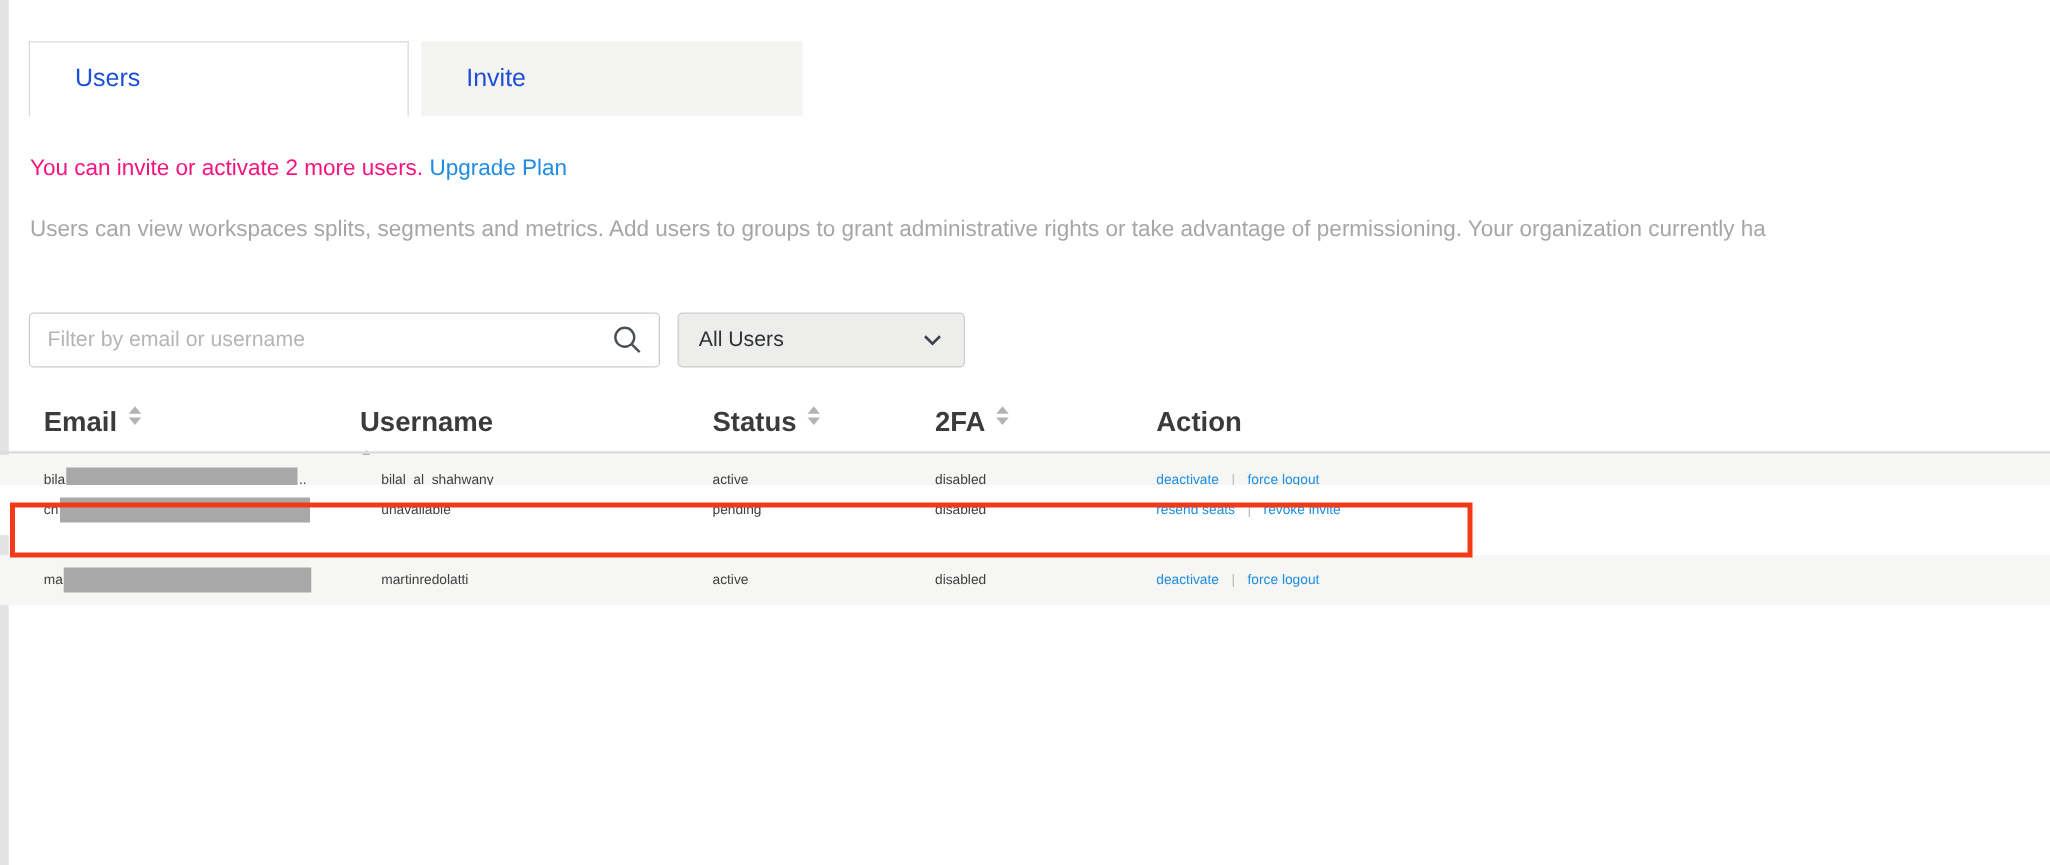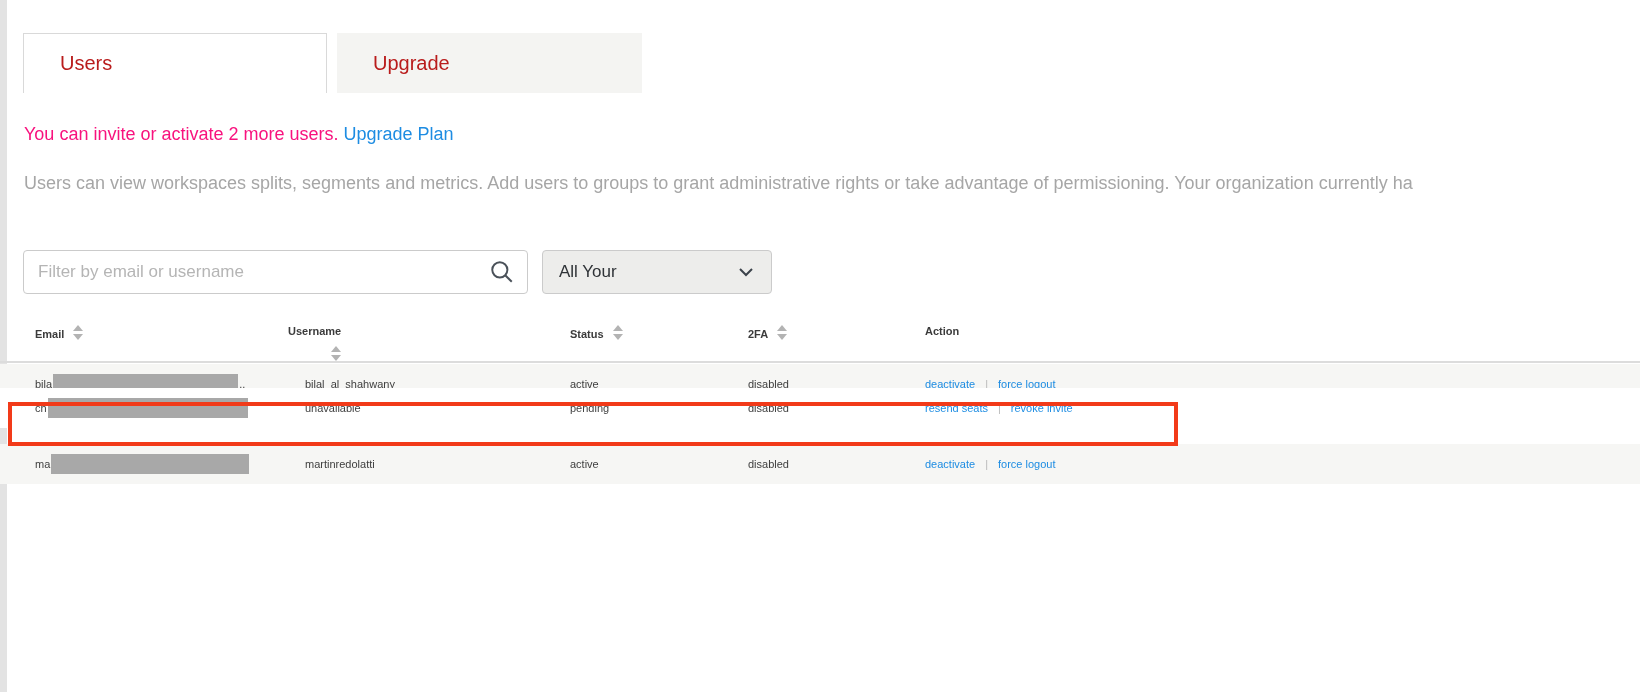--- a/index.html
+++ b/index.html
@@ -4,21 +4,21 @@
 <style>
   * { margin:0; padding:0; box-sizing:border-box; }
   html,body { width:1640px; height:692px; background:#ffffff; overflow:hidden;
     font-family:"Liberation Sans", sans-serif; }
   .canvas { position:relative; width:1640px; height:692px; background:#fff; }
 
   .left-strip { position:absolute; left:0; top:0; width:7px; height:692px; background:#e3e3e3; }
 
   
   .tab { position:absolute; top:33px; height:60px; display:flex; align-items:center;
-    padding-left:36px; font-size:20px; color:#b91c1c; cursor:pointer; }
+    padding-left:36px; font-size:20px; color:#1d4ed8; cursor:pointer; }
   .tab-users { left:23px; width:304px; background:#ffffff; border:1px solid #d9d9d9; border-bottom:none; }
   .tab-invite { left:337px; width:305px; background:#f4f4f2; }
 
   
   .notice { position:absolute; left:24px; top:124px; font-size:18px; }
   .notice .msg { color:#f8127e; }
   .notice .link { color:#1d8ce2; cursor:pointer; }
 
   
   .desc { position:absolute; left:24px; top:168px; width:1616px; font-size:18px;
@@ -35,22 +35,22 @@
   .search-icon { width:26px; height:26px; margin-right:12px; flex:0 0 auto; }
 
   .dropdown { position:absolute; left:542px; top:250px; width:230px; height:44px;
     background:#ededeb; border:1px solid #cbcbcb; border-radius:4px;
     display:flex; align-items:center; justify-content:space-between;
     padding:0 16px; font-size:17px; color:#2f3337; cursor:pointer; }
   .chev { width:18px; height:18px; }
 
   
   .thead { position:absolute; left:0; top:315px; width:1640px; height:47px; }
-  .thead .th { position:absolute; top:10px; font-weight:bold; font-size:11px; color:#3b3b3b;
-    display:flex; align-items:flex-end; gap:9px; }
+  .thead .th { position:absolute; top:10px; font-weight:bold; font-size:22px; color:#3b3b3b;
+    display:flex; align-items:flex-start; gap:9px; }
   .th-email { left:35px; } .th-username { left:288px;flex-direction:column; } .th-status { left:570px; }
   .th-2fa { left:748px; } .th-action { left:925px; }
   .sort { display:inline-flex; flex-direction:column; gap:3px; cursor:pointer; }
   .sort .up { width:0; height:0; border-left:5px solid transparent; border-right:5px solid transparent;
     border-bottom:6px solid #b3b3b3; }
   .sort .down { width:0; height:0; border-left:5px solid transparent; border-right:5px solid transparent;
     border-top:6px solid #b3b3b3; }
   .head-sep { position:absolute; left:0; top:361px; width:1640px; height:2px; background:#dcdcdc; }
 
   .row { position:absolute; left:0; width:1640px; height:40px; font-size:11px; color:#3e3e3e; }
@@ -72,21 +72,21 @@
 <body>
 
 <div class="canvas">
 
   <div class="left-strip"></div>
 
   <div class="tab tab-users">
     <span>Users</span>
   </div>
   <div class="tab tab-invite">
-    <span>Upgrade</span>
+    <span>Invite</span>
   </div>
 
   <div class="notice">
     <span class="msg">You can invite or activate 2 more users.</span>
     <span> </span>
     <span class="link">Upgrade Plan</span>
   </div>
 
   <div class="desc">
     <span class="l1">Users can view workspaces splits, segments and metrics. Add users to groups to grant administrative rights or take advantage of permissioning. Your organization currently ha</span>
@@ -94,21 +94,21 @@
 
   <div class="filter-box">
     <input type="text" placeholder="Filter by email or username" style="">
     <svg class="search-icon" viewBox="0 0 24 24" fill="none" stroke="#4a5159" stroke-width="1.8">
       <circle cx="10" cy="10" r="7"></circle>
       <line x1="15.2" y1="15.2" x2="21" y2="21"></line>
     </svg>
   </div>
 
   <div class="dropdown">
-    <span>All Your</span>
+    <span>All Users</span>
     <svg class="chev" viewBox="0 0 18 18" fill="none" stroke="#3c434b" stroke-width="2">
       <polyline points="3,6 9,12 15,6"></polyline>
     </svg>
   </div>
 
   <div class="thead">
     <div class="th th-email">
       <span>Email</span>
       <span class="sort">
           <span class="up"></span>

